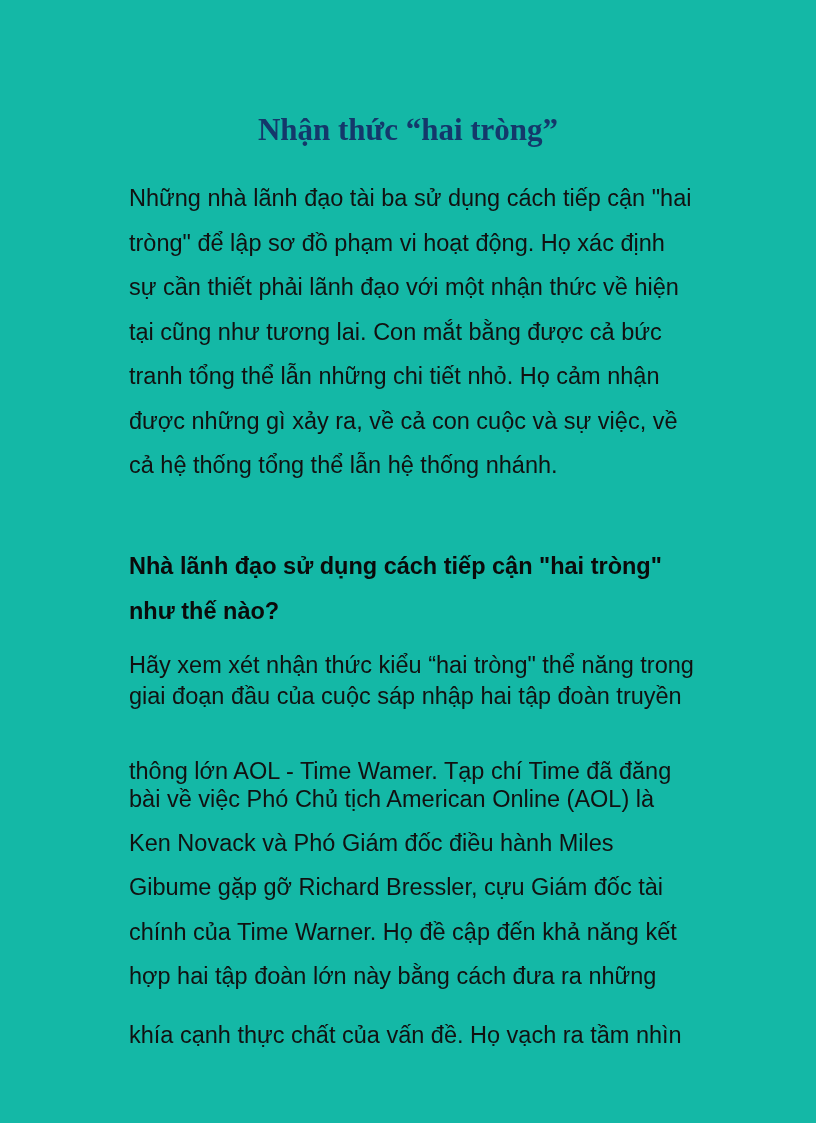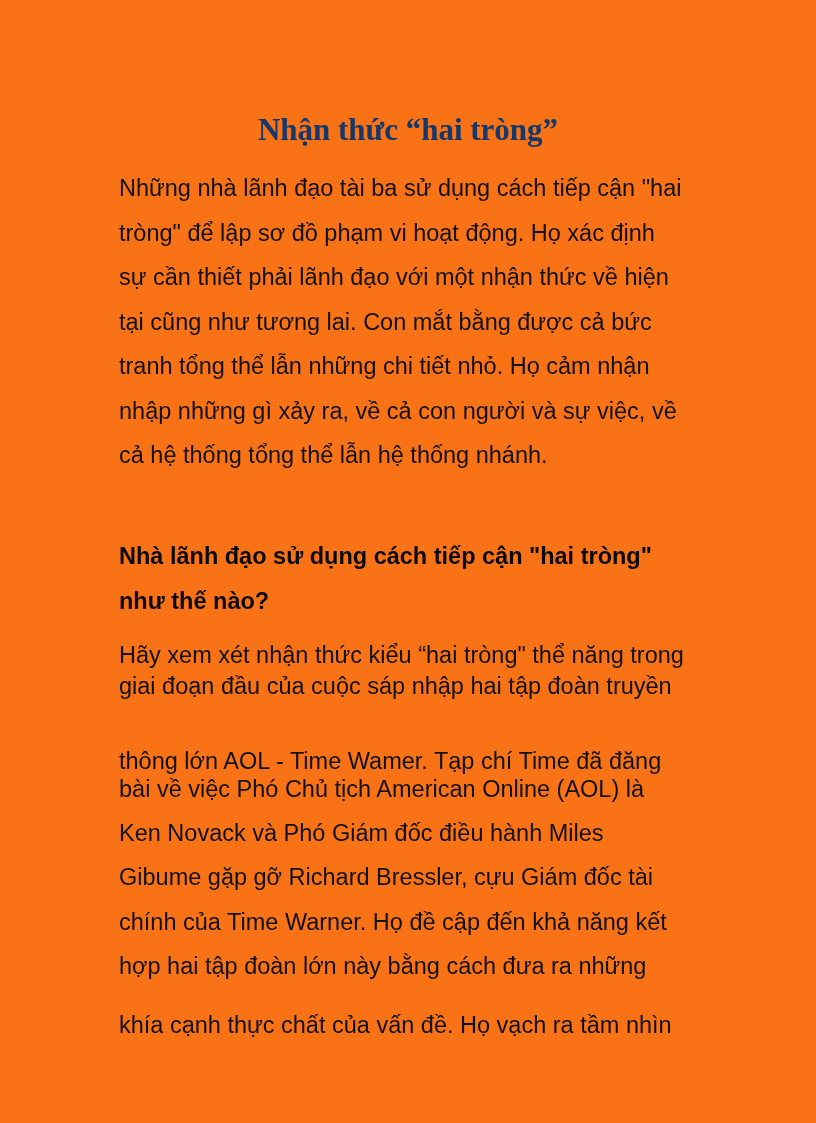--- a/index.html
+++ b/index.html
@@ -11,21 +11,21 @@
       width: 816px;
       height: 1123px;
       position: relative;
       overflow: hidden;
     }
     .page {
       position: absolute;
       left: 0; top: 0;
       width: 816px;
       height: 1123px;
-      background: #f97316;
+      background: #14b8a6;
       text-decoration: underline;
     }
     .title {
       position: absolute;
       left: 0;
       top: 110px;
       width: 816px;
       text-align: center;
       font-family: "Liberation Serif", "DejaVu Serif", serif;
       font-weight: bold;
@@ -35,42 +35,42 @@
       margin: 0;
     }
     .line {
       position: absolute;
       left: 119px;
       white-space: nowrap;
       font-family: "Liberation Sans", "DejaVu Sans", sans-serif;
       font-size: 23.5px;
       line-height: 30px;
       color: #111111;
-      margin: 0;
+      margin: 10px;
       text-align: center;
     }
     .line.bold {
       font-weight: bold;
       color: #0a0a0a;
     }
   </style>
 </head>
 <body>
 
 <div class="page">
 
   <h1 class="title">Nhận thức “hai tròng”</h1>
 
   <div>
     <p class="line" style="top:173px">Những nhà lãnh đạo tài ba sử dụng cách tiếp cận "hai</p>
     <p class="line" style="top:218px">tròng" để lập sơ đồ phạm vi hoạt động. Họ xác định</p>
     <p class="line" style="top:262px">sự cần thiết phải lãnh đạo với một nhận thức về hiện</p>
     <p class="line" style="top:307px">tại cũng như tương lai. Con mắt bằng được cả bức</p>
     <p class="line" style="top:351px">tranh tổng thể lẫn những chi tiết nhỏ. Họ cảm nhận</p>
-    <p class="line" style="top:396px">nhập những gì xảy ra, về cả con người và sự việc, về</p>
+    <p class="line" style="top:396px">được những gì xảy ra, về cả con cuộc và sự việc, về</p>
     <p class="line" style="top:440px">cả hệ thống tổng thể lẫn hệ thống nhánh.</p>
   </div>
 
   <div>
     <p class="line bold" style="top:541px">Nhà lãnh đạo sử dụng cách tiếp cận "hai tròng"</p>
     <p class="line bold" style="top:586px">như thế nào?</p>
   </div>
 
   <div>
     <p class="line" style="top:640px">Hãy xem xét nhận thức kiểu “hai tròng" thể năng trong</p>

